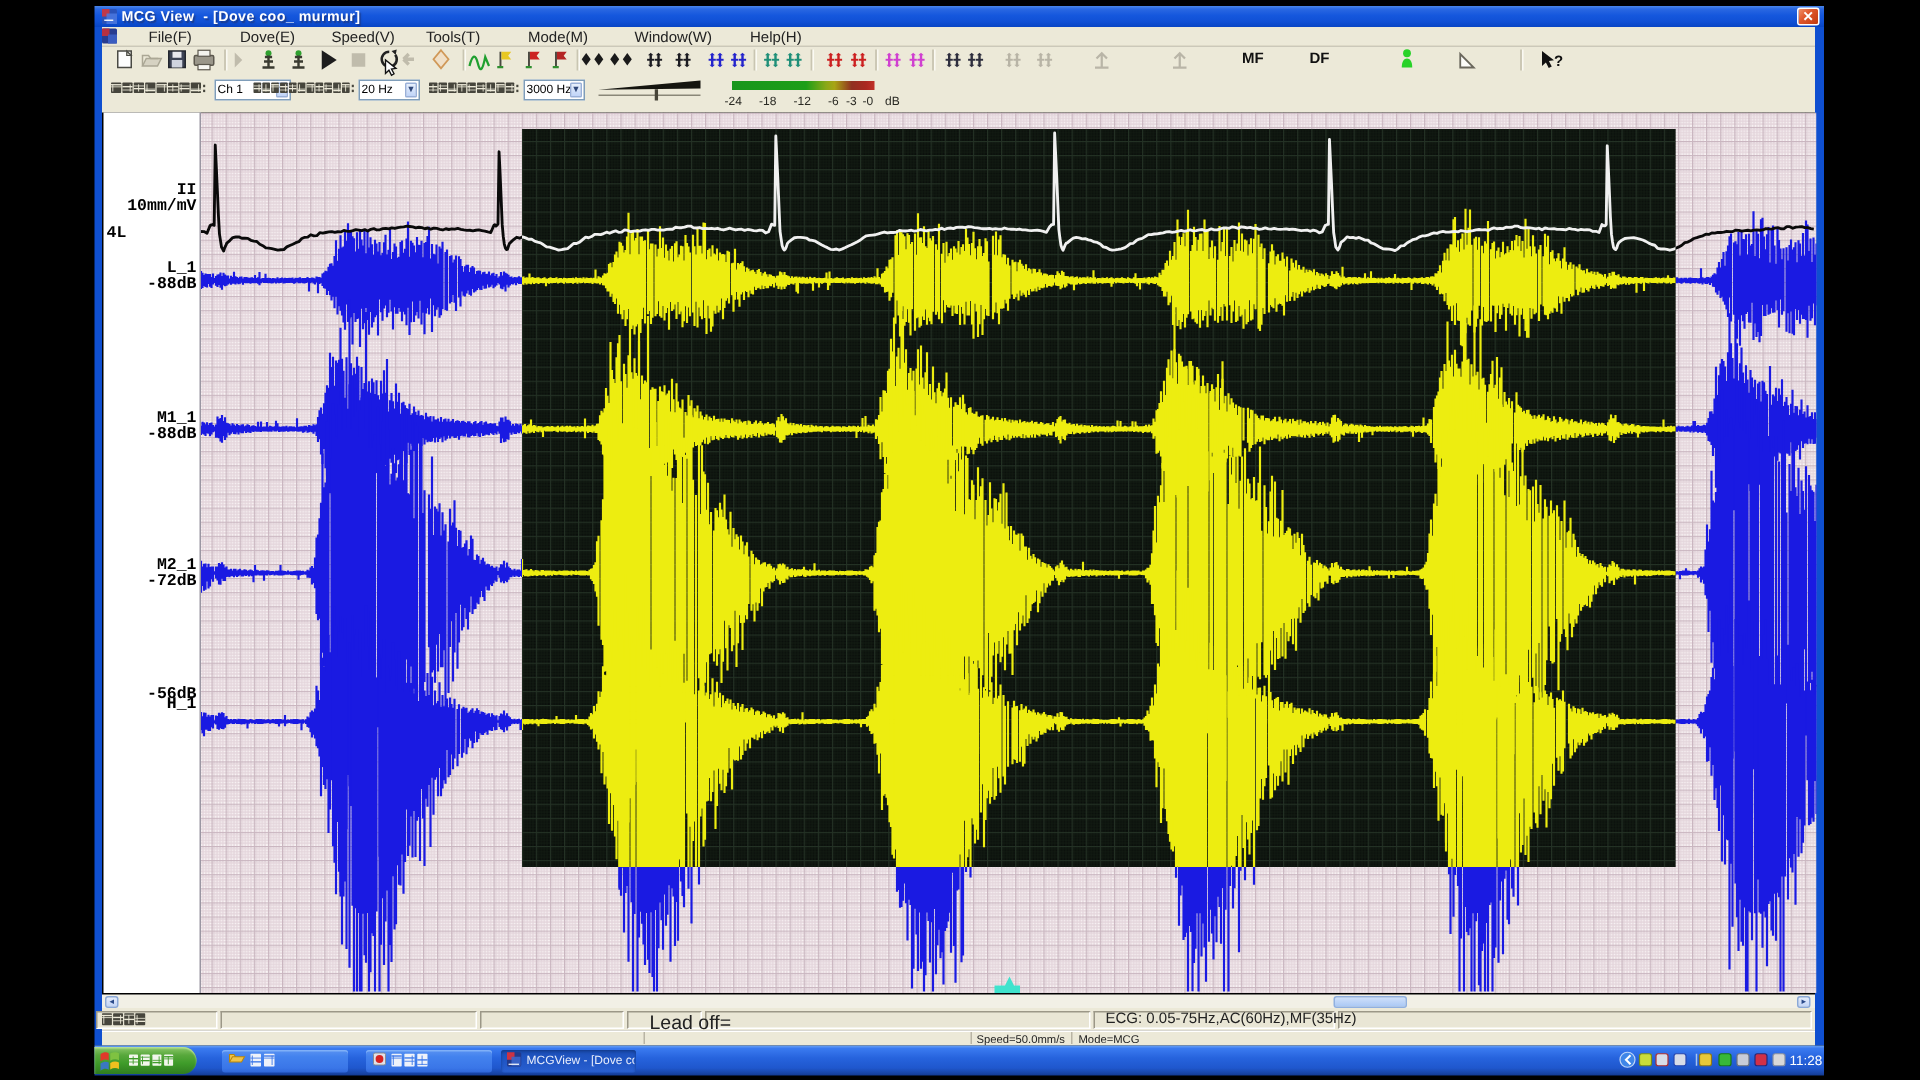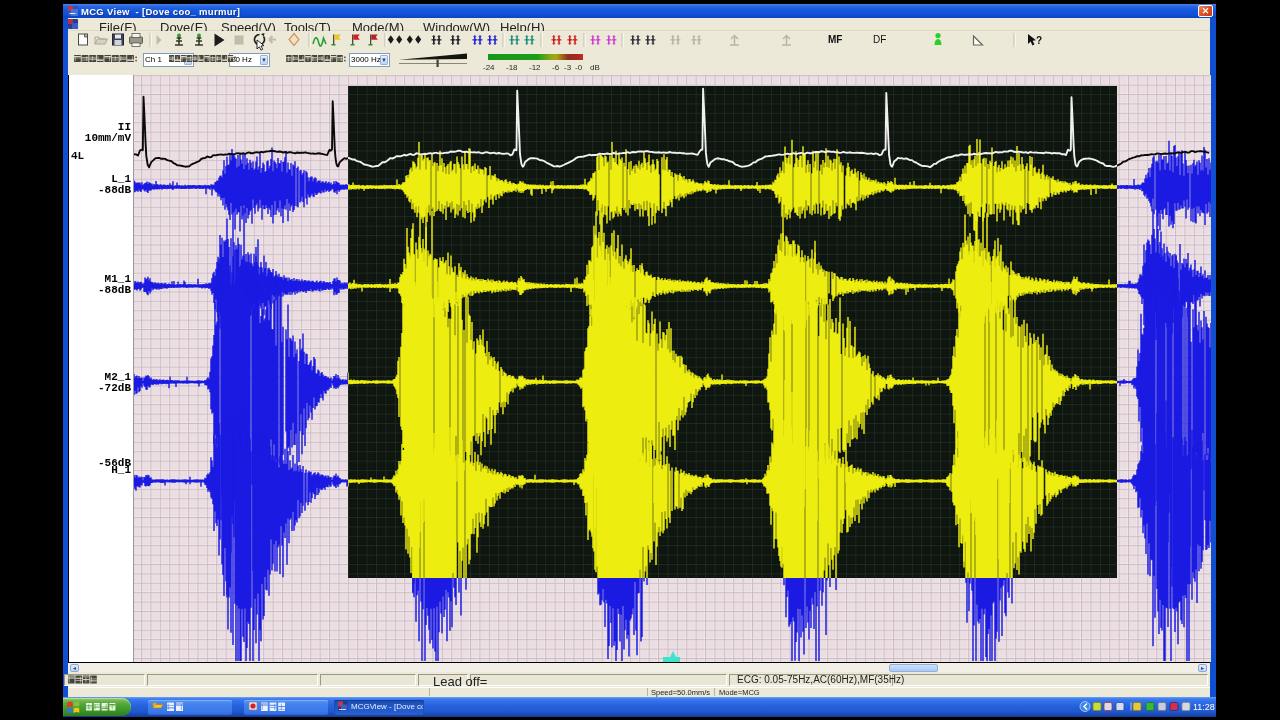--- a/index.html
+++ b/index.html
@@ -2,25 +2,25 @@
 <html><head><meta charset="utf-8"><style>
 *{margin:0;padding:0;box-sizing:border-box}
 html,body{width:1280px;height:720px;overflow:hidden;background:#000;font-family:"Liberation Sans",sans-serif}
 .a{position:absolute}
 #title{left:63px;top:4px;width:1153px;height:14px;background:linear-gradient(180deg,#4a86e8 0%,#2a68e2 14%,#1557dd 45%,#1050d5 75%,#0845c4 100%)}
 #ttext{left:81px;top:5.5px;font-size:9.5px;font-weight:bold;color:#fff;letter-spacing:0.3px;text-shadow:1px 1px 1px #1a3a8a}
 #close{left:1198px;top:5px;width:15px;height:12px;background:linear-gradient(135deg,#f0926a 0%,#e0572c 40%,#c23a10 100%);border:1px solid #fff;border-radius:2px;color:#fff;font-size:9px;line-height:10px;text-align:center;font-weight:bold}
 #lbord{left:63px;top:18px;width:5px;height:679px;background:#0f4fd0}
 #rbord{left:1210px;top:18px;width:6px;height:679px;background:#0f4fd0}
 #menubar{left:68px;top:18px;width:1142px;height:13px;background:#ece9d8;border-bottom:1px solid #dedac8}
-.mi{position:absolute;top:20px;font-size:13px;color:#222}
+.mi{position:absolute;top:20px;font-size:10px;color:#222}
 #tb1{left:68px;top:31px;width:1142px;height:19px;background:#ece9d8}
 #tb2{left:68px;top:50px;width:1142px;height:25px;background:#ece9d8}
 #mf{left:828px;top:34px;font-size:10px;font-weight:bold;color:#111}
-#df{left:873px;top:34px;font-size:10px;font-weight:normal;color:#111}
+#df{left:873px;top:34px;font-size:10px;font-weight:bold;color:#111}
 .combo{position:absolute;top:52.5px;height:14px;background:#fff;border:1px solid #7f9db9;font-size:8px;color:#000;padding:1.5px 0 0 1px}
 .cbtn{position:absolute;top:1px;right:1px;width:8px;height:10.5px;background:linear-gradient(180deg,#e8f0fc,#c0d4f8);border:1px solid #9ab0d8;border-radius:1px;font-size:6px;color:#30487a;text-align:center;line-height:9px}
 #grad{left:488px;top:54px;width:95px;height:6px;background:linear-gradient(90deg,#18961c 0%,#1d9e18 52%,#8aa818 66%,#a8a415 72%,#903020 84%,#aa2820 94%,#c03028 100%)}
 .dbl{position:absolute;top:63px;font-size:8px;color:#2a2a24}
 #paper{left:69px;top:75px;width:65px;height:587px;background:#fff;border-right:1px solid #9a96a2}
 .lab{position:absolute;font-family:"Liberation Mono",monospace;font-weight:bold;font-size:11px;color:#000;width:62px;text-align:right;left:69px}
 #sbar{left:68px;top:663px;width:1142px;height:9px;background:#f2f0e6}
 .sarr{position:absolute;top:663.5px;width:9px;height:8px;background:linear-gradient(180deg,#e4ecfc,#c2d4f6);border:1px solid #8aa8d8;border-radius:2px;font-size:6px;color:#2a4a8a;text-align:center;line-height:7px}
 #sthumb{left:889px;top:663.5px;width:49px;height:8px;background:linear-gradient(180deg,#cfe0fa,#aac8f4);border:1px solid #90b0e0;border-radius:2px}
 #st1{left:68px;top:672px;width:1142px;height:15px;background:#ece9d8}
@@ -47,21 +47,21 @@
 <div class="a mi" style="left:221px">Speed(V)</div>
 <div class="a mi" style="left:284px">Tools(T)</div>
 <div class="a mi" style="left:352px">Mode(M)</div>
 <div class="a mi" style="left:423px">Window(W)</div>
 <div class="a mi" style="left:500px">Help(H)</div>
 <div class="a" id="tb1"></div>
 <div class="a" id="tb2"></div>
 <div class="a" id="mf">MF</div>
 <div class="a" id="df">DF</div>
 <div class="a combo" style="left:143px;width:51px">Ch 1<span class="cbtn">▼</span></div>
-<div class="a combo" style="left:229px;width:41px">20 Hz<span class="cbtn">▼</span></div>
+<div class="a combo" style="left:239px;width:41px">20 Hz<span class="cbtn">▼</span></div>
 <div class="a combo" style="left:349px;width:41px">3000 Hz<span class="cbtn">▼</span></div>
 <div class="a" id="grad"></div>
 <div class="a dbl" style="left:483px">-24</div>
 <div class="a dbl" style="left:506px">-18</div>
 <div class="a dbl" style="left:529px">-12</div>
 <div class="a dbl" style="left:552px">-6</div>
 <div class="a dbl" style="left:564px">-3</div>
 <div class="a dbl" style="left:575px">-0</div>
 <div class="a dbl" style="left:590px">dB</div>
 <div class="a" id="paper"></div>

